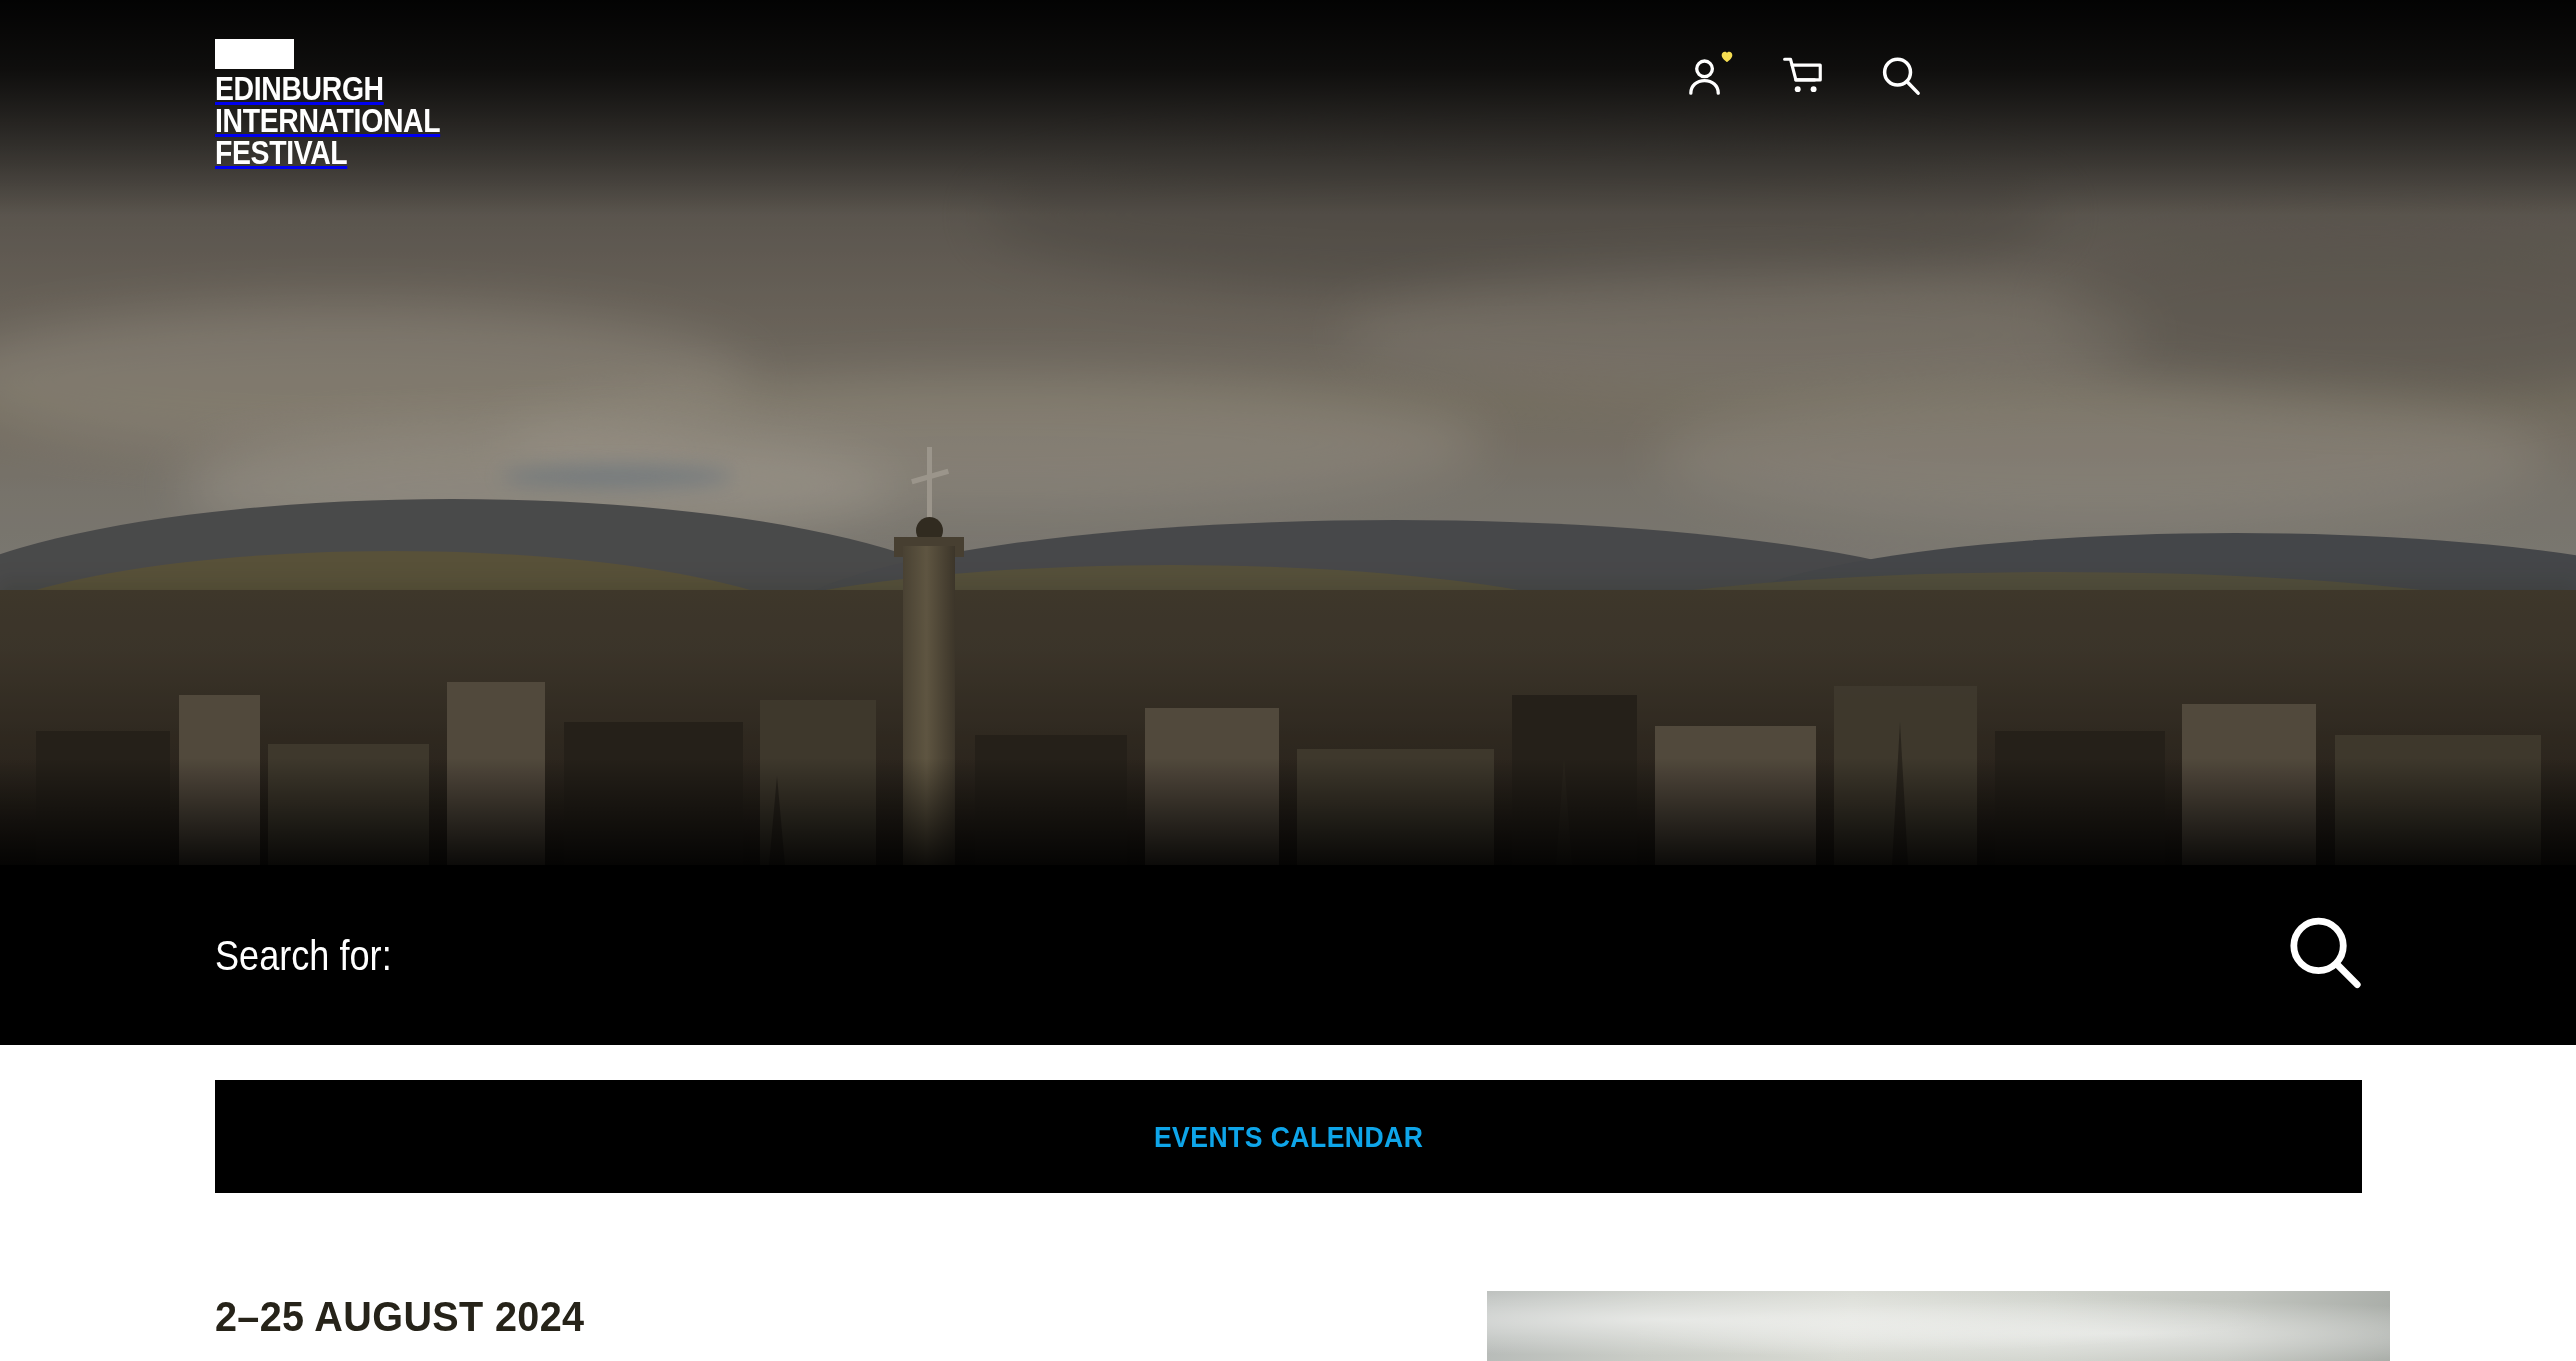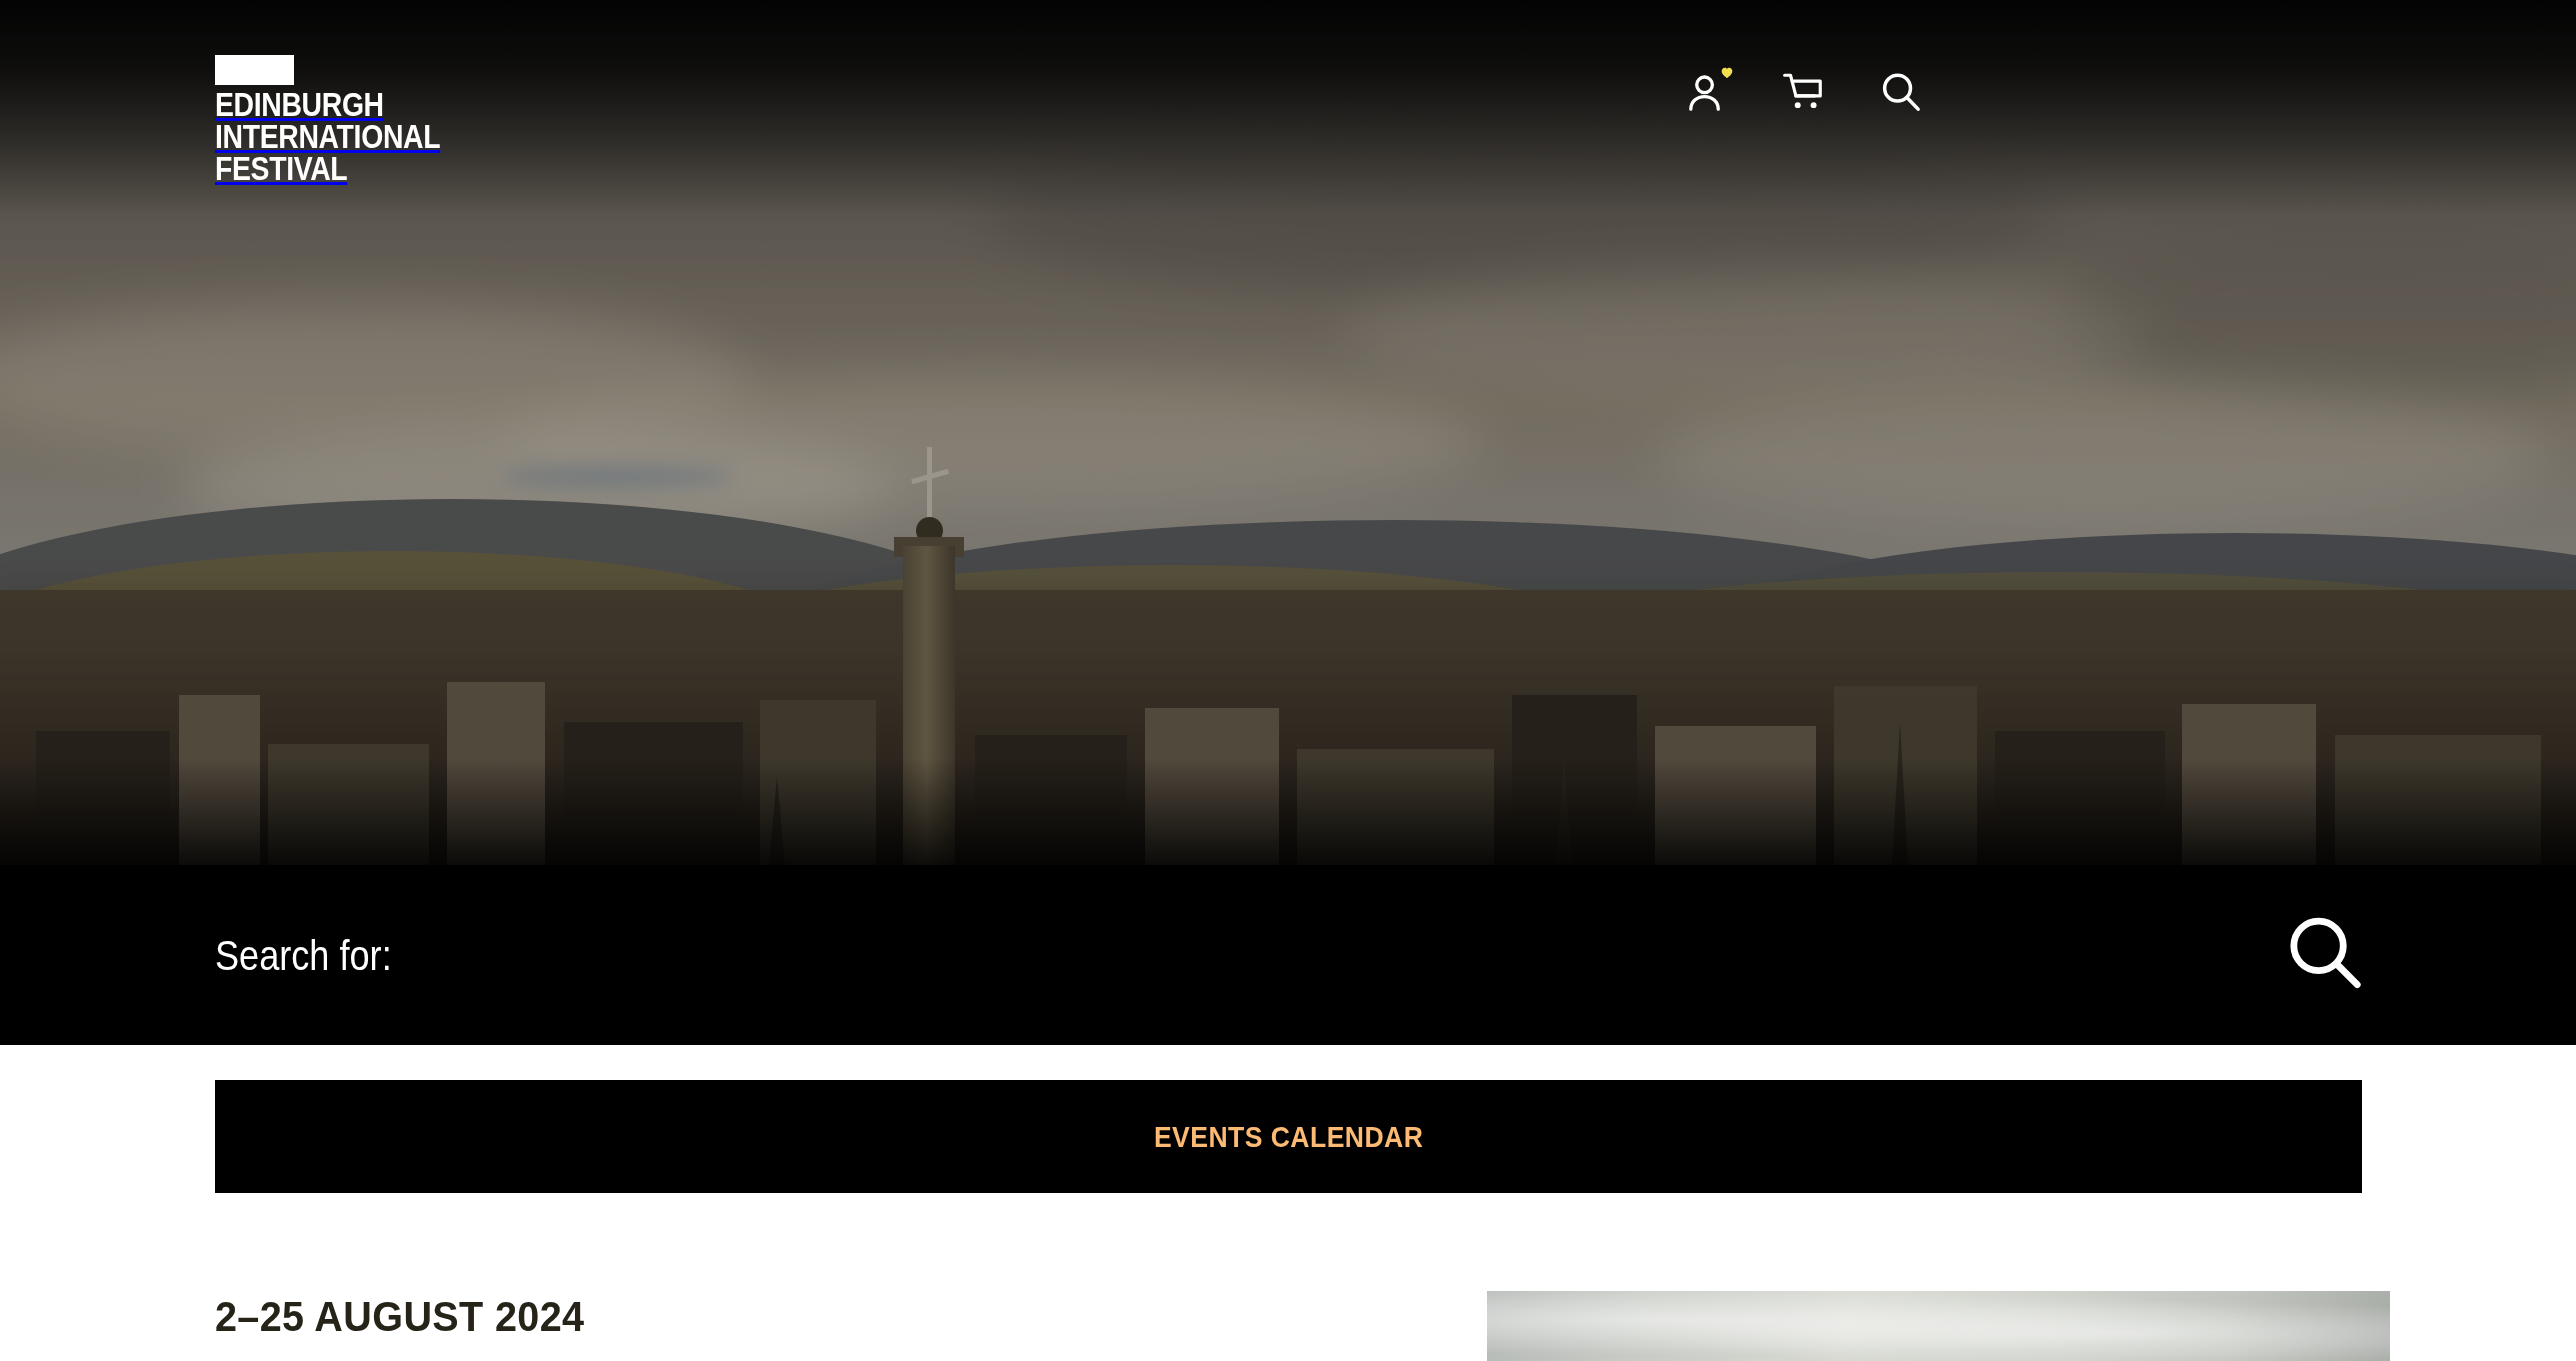--- a/index.html
+++ b/index.html
@@ -111,21 +111,21 @@
     background:linear-gradient(180deg, rgba(0,0,0,0), rgba(0,0,0,.85));
   }
   .hero-topshade {
     position:absolute; left:0; top:0; width:2576px; height:215px;
     background:linear-gradient(180deg, rgba(0,0,0,.95) 0%, rgba(0,0,0,.78) 32%, rgba(0,0,0,.35) 70%, rgba(0,0,0,0) 100%);
   }
   .hero-dim { position:absolute; inset:0; background:rgba(20,16,10,.28); }
 
   
   .header {
-    position:absolute; top:16px; left:0; width:2128px; height:206px;
+    position:absolute; top:0; left:0; width:2128px; height:206px;
     z-index:20;
   }
   .logo { position:absolute; left:215px; top:39px; width:340px; }
   .logo-block { width:79px; height:30px; background:#fff; margin-bottom:3.6px; }
   .logo-text {
     color:#fff; font-weight:bold; font-size:33px; line-height:32px;
     letter-spacing:-0.4px; font-family:"Liberation Sans", sans-serif;
     transform:scaleX(.86); transform-origin:left center;
     white-space:nowrap;
   }
@@ -168,21 +168,21 @@
 
   
   .btn-row {
     position:absolute; left:215px; top:1080px;
     width:2147px; height:113px;
     display:flex; gap:36px; z-index:10;
   }
   .blk-btn {
     flex:1; background:#000; border:none; cursor:pointer;
     display:flex; align-items:center; justify-content:center; gap:23px;
-    color:#fdba74; font-size:29.5px; font-weight:bold; letter-spacing:0.5px;
+    color:#0ea5e9; font-size:29.5px; font-weight:bold; letter-spacing:0.5px;
     text-transform:uppercase; font-family:"Liberation Sans", sans-serif;
   }
   .blk-btn .lbl { transform:scaleX(.9); }
 
   
   .date-heading {
     position:absolute; left:215px; top:1292px;
     color:#262319; font-size:43px; font-weight:bold;
     letter-spacing:0.4px; text-transform:uppercase;
     transform:scaleX(.92); transform-origin:left center;

